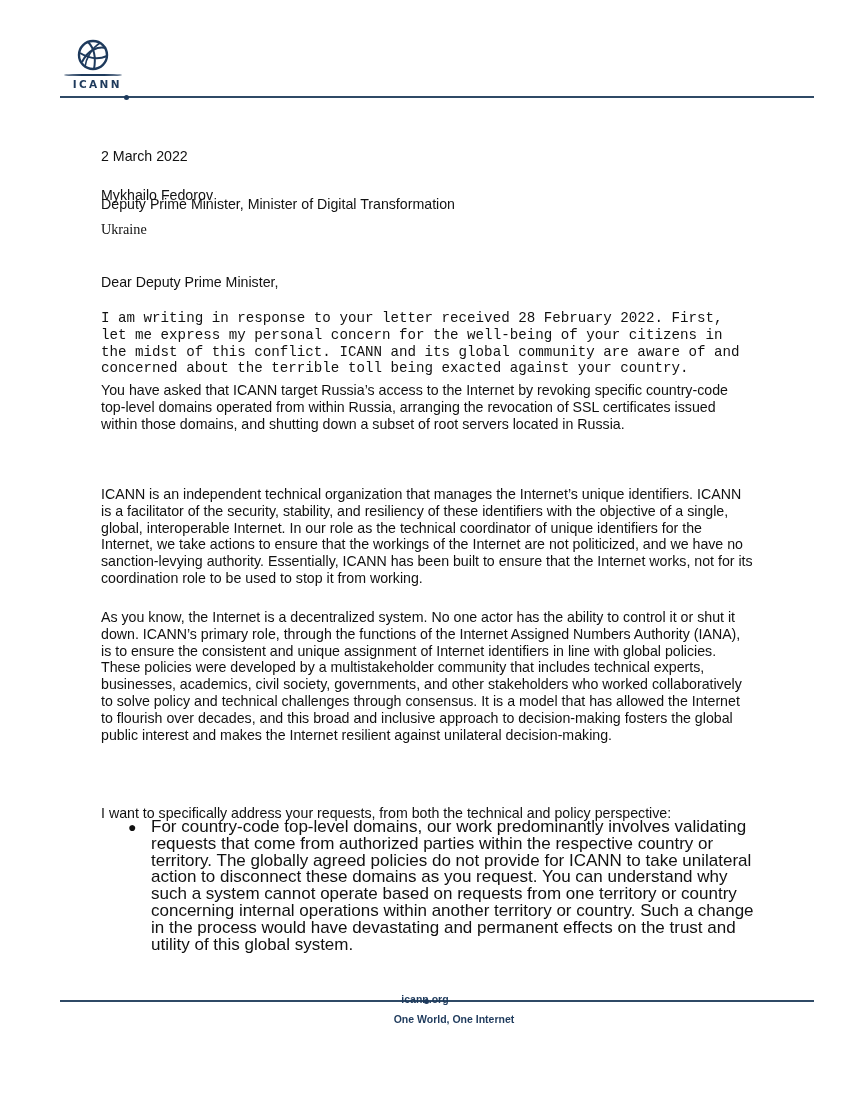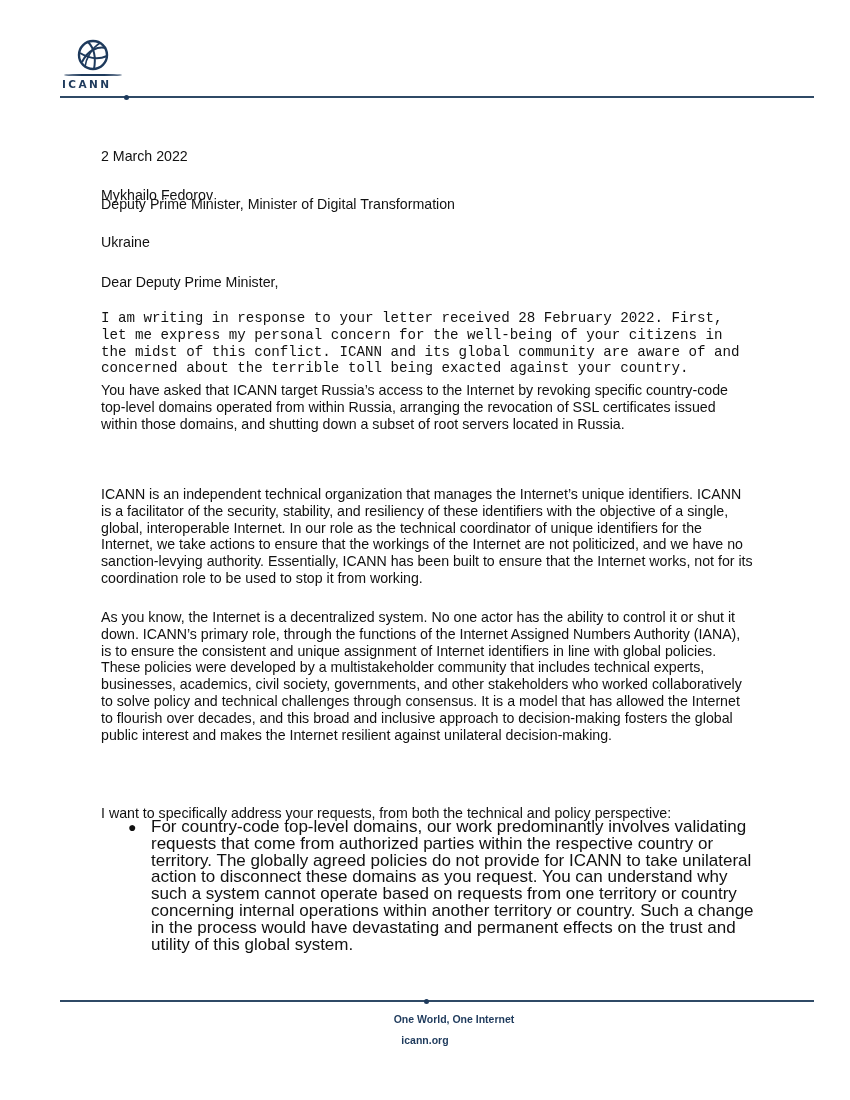--- a/index.html
+++ b/index.html
@@ -1,20 +1,20 @@
 <!DOCTYPE html>
 <html><head>
 <meta charset="utf-8">
 <style>
   html, body { margin: 0; padding: 0; background: #ffffff; }
   body { width: 850px; height: 1100px; position: relative; overflow: hidden;
          font-family: "Liberation Sans", sans-serif; color: #111111; }
   .logo { position: absolute; left: 62px; top: 38px; width: 60px; height: 52px; }
   .logo svg { position: absolute; left: 14px; top: 0; }
-  .logo-text { position: absolute; left: 0; top: 40px; width: 60px; text-align: left;
+  .logo-text { position: absolute; left: 0; top: 40px; width: 60px; text-align: right;
                font-family: "DejaVu Sans", sans-serif; font-weight: bold; font-size: 10.5px;
                letter-spacing: 2.4px; color: #1e3a5c; }
   .logo-arc { position: absolute; left: 2px; top: 36px; width: 58px; height: 2px; background: #1e3a5c; border-radius: 50%; }
   .rule { position: absolute; height: 1.6px; background: #2f4a66; }
   .dot { position: absolute; width: 5px; height: 5px; border-radius: 50%; background: #1e3a5c; }
   .text { position: absolute; left: 101px; width: 660px; font-size: 14.2px; line-height: 16.8px; }
   .para { position: absolute; left: 101px; width: 652px; font-size: 14.2px; line-height: 16.8px; }
   .bullet-mark { position: absolute; left: 128px; font-size: 14px; line-height: 16.8px; }
   .bullet-text { position: absolute; left: 151px; width: 603px; font-size: 17px; line-height: 16.8px; }
   .footer-text { position: absolute; left: 0; width: 850px; text-align: center; font-weight: bold;
@@ -35,29 +35,29 @@
   <div class="logo-text">ICANN</div>
 </div>
 
 <div class="rule" style="left:60px; top:96px; width:754px;"></div>
 <div class="dot" style="left:124px; top:94.5px;"></div>
 
 <div class="text" style="top:148px;">2 March 2022</div>
 
 <div class="text" style="top:187px;">Mykhailo Fedorov</div>
 <div class="text" style="top:196px;">Deputy Prime Minister, Minister of Digital Transformation</div>
-<div class="text" style="top:234px;">Ukraine</div>
+<div class="text" style="top:221px;font-family:Liberation Serif, serif;">Ukraine</div>
 
 <div class="text" style="top:274px;">Dear Deputy Prime Minister,</div>
 
 <div class="para" style="top:310px;font-family:Liberation Mono, monospace;">I am writing in response to your letter received 28 February 2022. First, let me express my personal concern for the well-being of your citizens in the midst of this conflict. ICANN and its global community are aware of and concerned about the terrible toll being exacted against your country.</div>
 <div class="para" style="top:382px;">You have asked that ICANN target Russia’s access to the Internet by revoking specific country-code top-level domains operated from within Russia, arranging the revocation of SSL certificates issued within those domains, and shutting down a subset of root servers located in Russia.</div>
 <div class="para" style="top:486px;">ICANN is an independent technical organization that manages the Internet’s unique identifiers. ICANN is a facilitator of the security, stability, and resiliency of these identifiers with the objective of a single, global, interoperable Internet. In our role as the technical coordinator of unique identifiers for the Internet, we take actions to ensure that the workings of the Internet are not politicized, and we have no sanction-levying authority. Essentially, ICANN has been built to ensure that the Internet works, not for its coordination role to be used to stop it from working.</div>
 <div class="para" style="top:609px;">As you know, the Internet is a decentralized system. No one actor has the ability to control it or shut it down. ICANN’s primary role, through the functions of the Internet Assigned Numbers Authority (IANA), is to ensure the consistent and unique assignment of Internet identifiers in line with global policies. These policies were developed by a multistakeholder community that includes technical experts, businesses, academics, civil society, governments, and other stakeholders who worked collaboratively to solve policy and technical challenges through consensus. It is a model that has allowed the Internet to flourish over decades, and this broad and inclusive approach to decision-making fosters the global public interest and makes the Internet resilient against unilateral decision-making.</div>
 <div class="para" style="top:805px;">I want to specifically address your requests, from both the technical and policy perspective:</div>
 
 <div class="bullet-mark" style="top:819px;">●</div>
 <div class="bullet-text" style="top:819px;">For country-code top-level domains, our work predominantly involves validating requests that come from authorized parties within the respective country or territory. The globally agreed policies do not provide for ICANN to take unilateral action to disconnect these domains as you request. You can understand why such a system cannot operate based on requests from one territory or country concerning internal operations within another territory or country. Such a change in the process would have devastating and permanent effects on the trust and utility of this global system.</div>
 
 <div class="rule" style="left:60px; top:1000px; width:754px;"></div>
 <div class="dot" style="left:424px; top:998.5px;"></div>
 <div class="footer-text" style="top:1013px;padding-left:29px;">One World, One Internet</div>
-<div class="footer-text" style="top:993px;margin-top:41px;">icann.org</div>
+<div class="footer-text" style="top:993px;">icann.org</div>
 
 </body></html>

